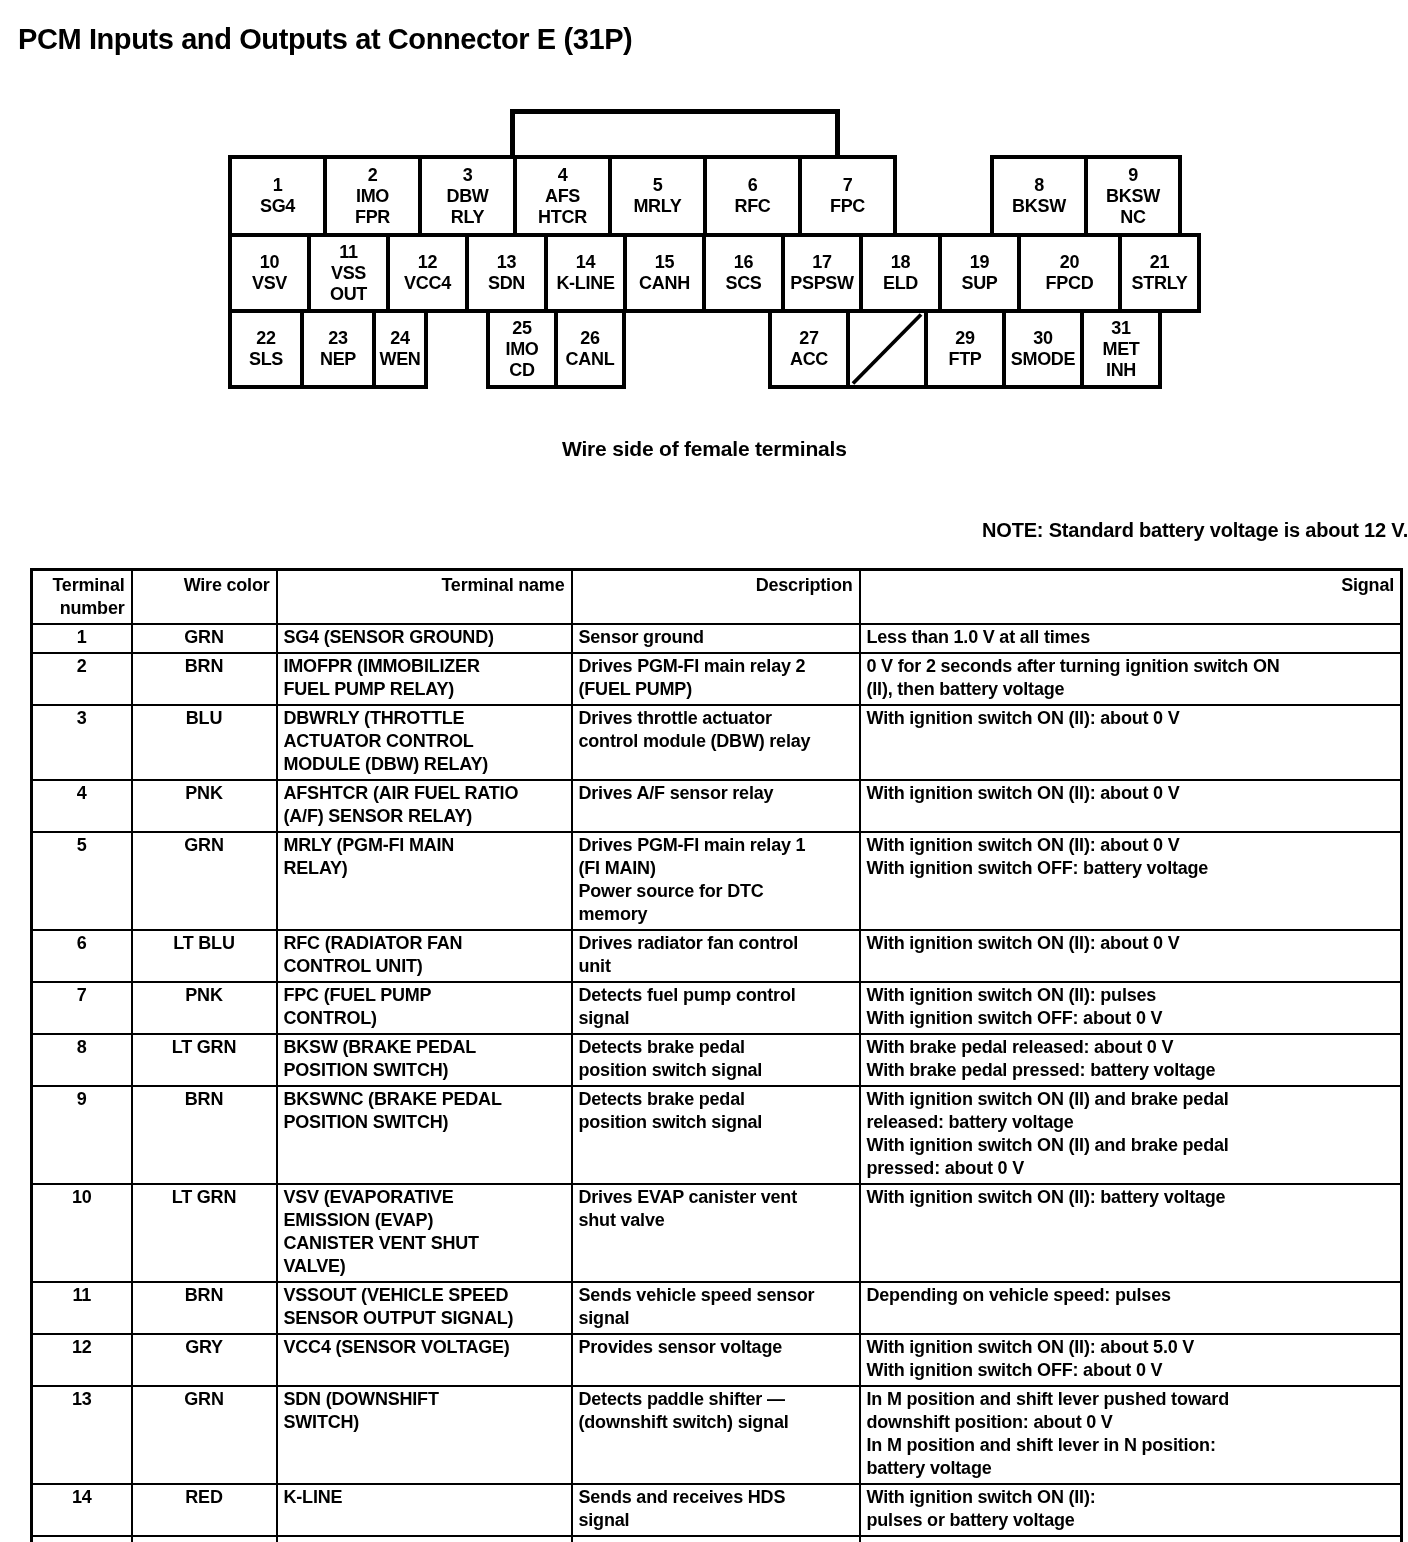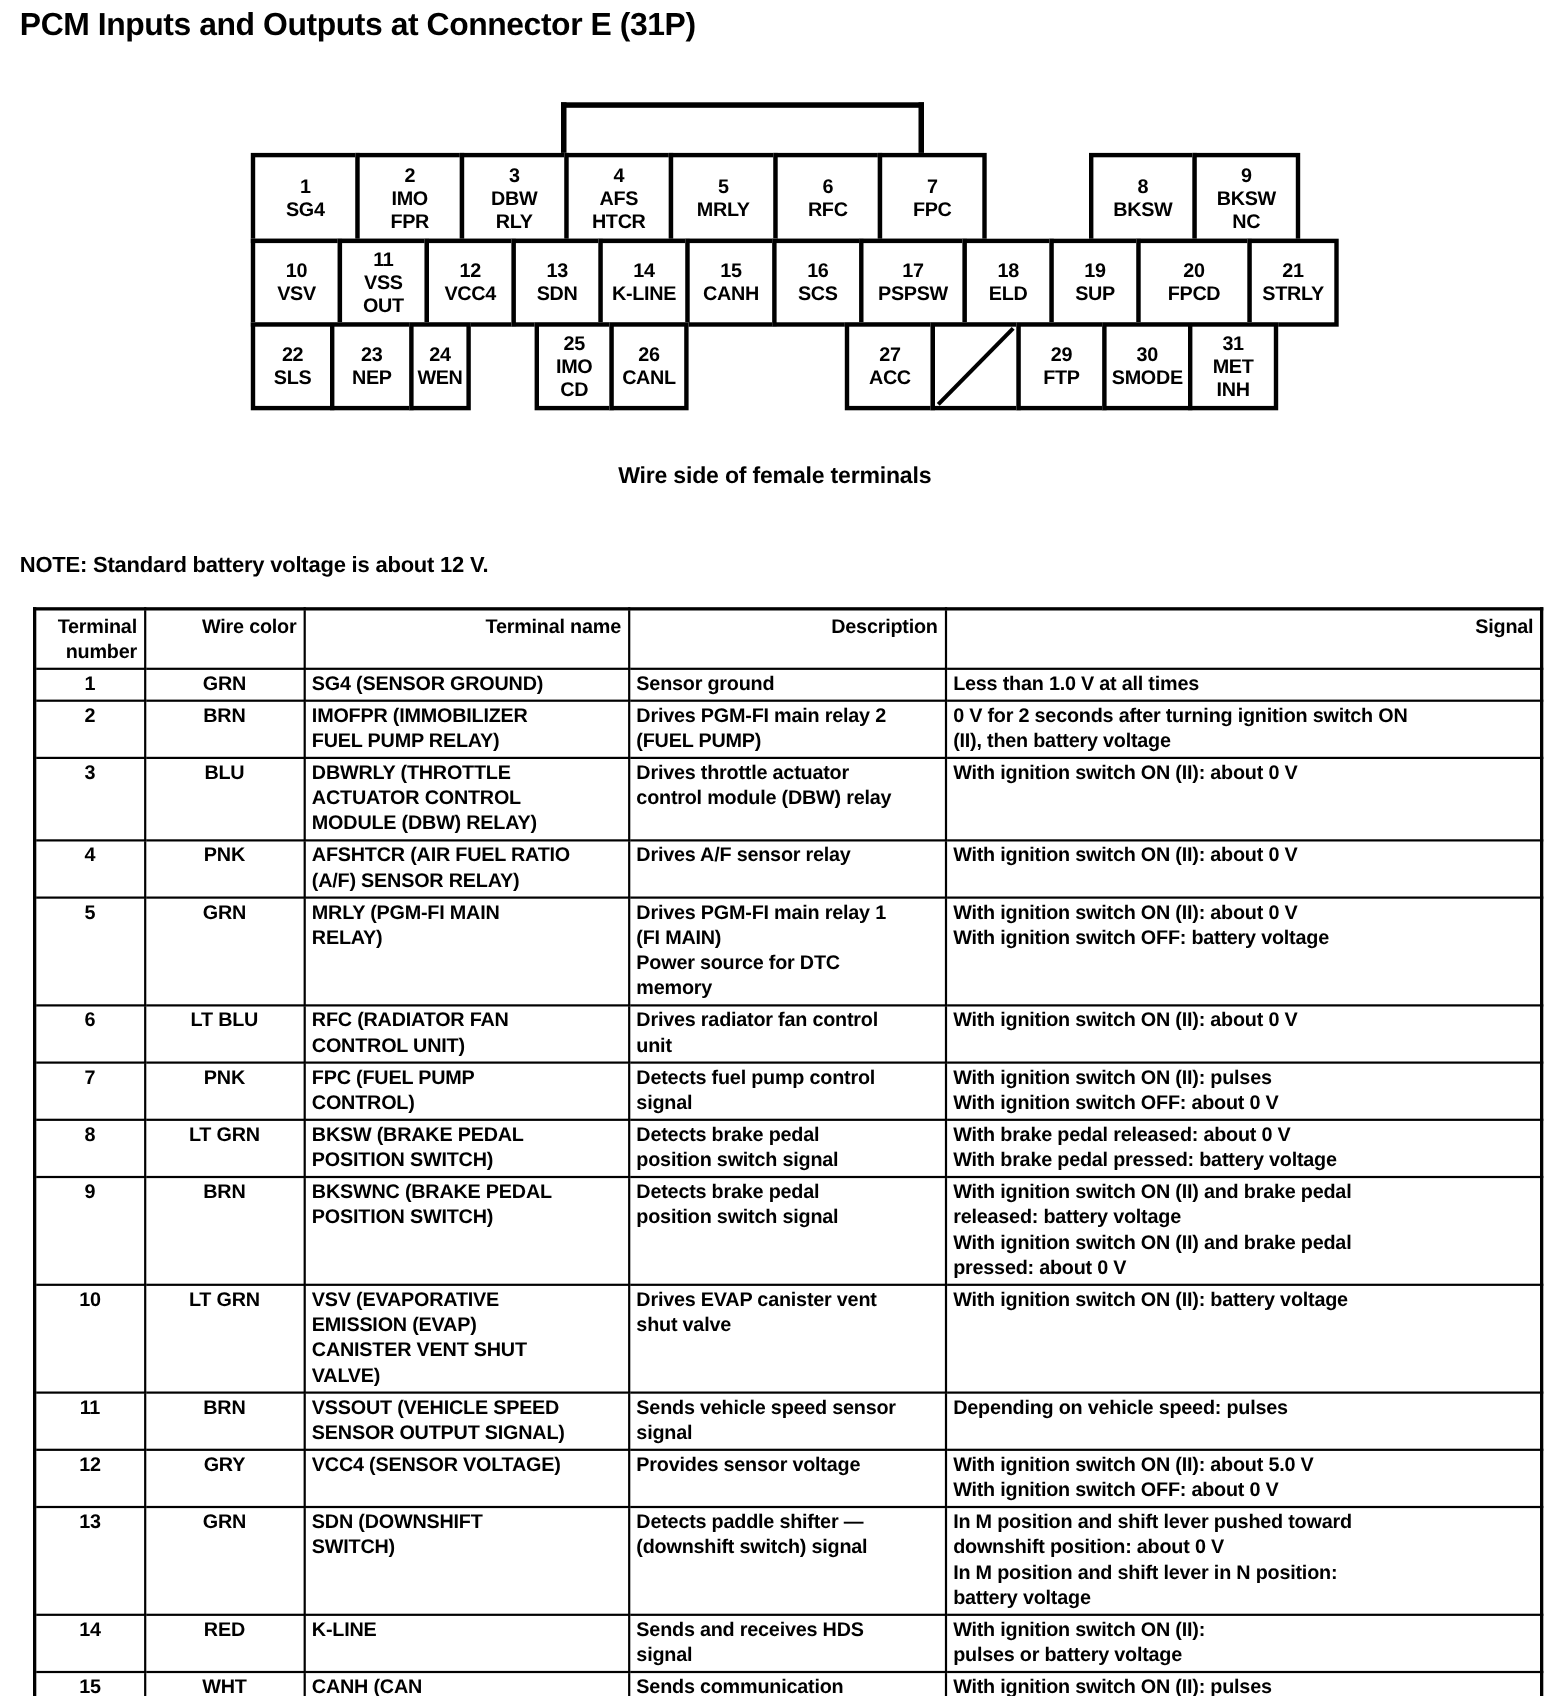--- a/index.html
+++ b/index.html
@@ -2,21 +2,21 @@
 <html><head>
 <meta charset="utf-8">
 <style>
   html,body{margin:0;padding:0;background:#fff;}
   body{
     width:1408px;height:1542px;overflow:hidden;position:relative;
     color:#000;font-family:"Liberation Sans",sans-serif;font-weight:700;
   }
   .page-title{
     font-size:29px;font-weight:700;letter-spacing:-0.4px;
-    margin:6px 0 0 18px;line-height:34px;
+    margin:22px 0 0 18px;line-height:34px;
   }
   
   .connector{position:relative;margin-top:53px;height:282px;}
   .key-tab{
     position:absolute;left:510px;top:0;width:330px;height:50px;
     border:5px solid #000;border-bottom:none;box-sizing:border-box;
   }
   .pin-rows{position:absolute;left:228px;top:46px;}
   .prow{display:flex;}
   .prow + .prow{margin-top:-4px;}
@@ -26,21 +26,21 @@
     text-align:center;font-size:18px;line-height:21px;
     white-space:pre-line;letter-spacing:-0.3px;
   }
   .r1 .pin{height:82px;}
   .r2 .pin,.r3 .pin{height:80px;}
   .pin.m{margin-left:-4px;}
   .sp{flex:0 0 auto;}
   .slash-cell{padding:0;}
   .slash-cell svg{display:block;width:100%;height:100%;}
   .caption{margin:46px 0 0 562px;font-size:21px;letter-spacing:-0.2px;}
-  .note{margin:58px 0 4px 18px;font-size:20px;letter-spacing:-0.2px;}
+  .note{margin:58px 0 4px 18px;font-size:20px;letter-spacing:-0.2px;text-align:right;}
   
   table.pinout{
     border-collapse:collapse;table-layout:fixed;
     margin:26px 0 0 30px;width:1370px;border:3px solid #000;
   }
   .pinout th,.pinout td{
     border:2px solid #000;padding:1px 6px 3px 6px;
     font-size:18px;line-height:23px;vertical-align:top;
     white-space:pre-line;letter-spacing:-0.2px;font-weight:700;
   }
@@ -89,21 +89,21 @@
       <div class="pin m" style="width:83px"><span>12
 VCC4</span></div>
       <div class="pin m" style="width:83px"><span>13
 SDN</span></div>
       <div class="pin m" style="width:83px"><span>14
 K-LINE</span></div>
       <div class="pin m" style="width:83px"><span>15
 CANH</span></div>
       <div class="pin m" style="width:83px"><span>16
 SCS</span></div>
-      <div class="pin m" style="width:98px"><span>17
+      <div class="pin m" style="width:82px"><span>17
 PSPSW</span></div>
       <div class="pin m" style="width:83px"><span>18
 ELD</span></div>
       <div class="pin m" style="width:83px"><span>19
 SUP</span></div>
       <div class="pin m" style="width:105px"><span>20
 FPCD</span></div>
       <div class="pin m" style="width:83px"><span>21
 STRLY</span></div>
     </div>

